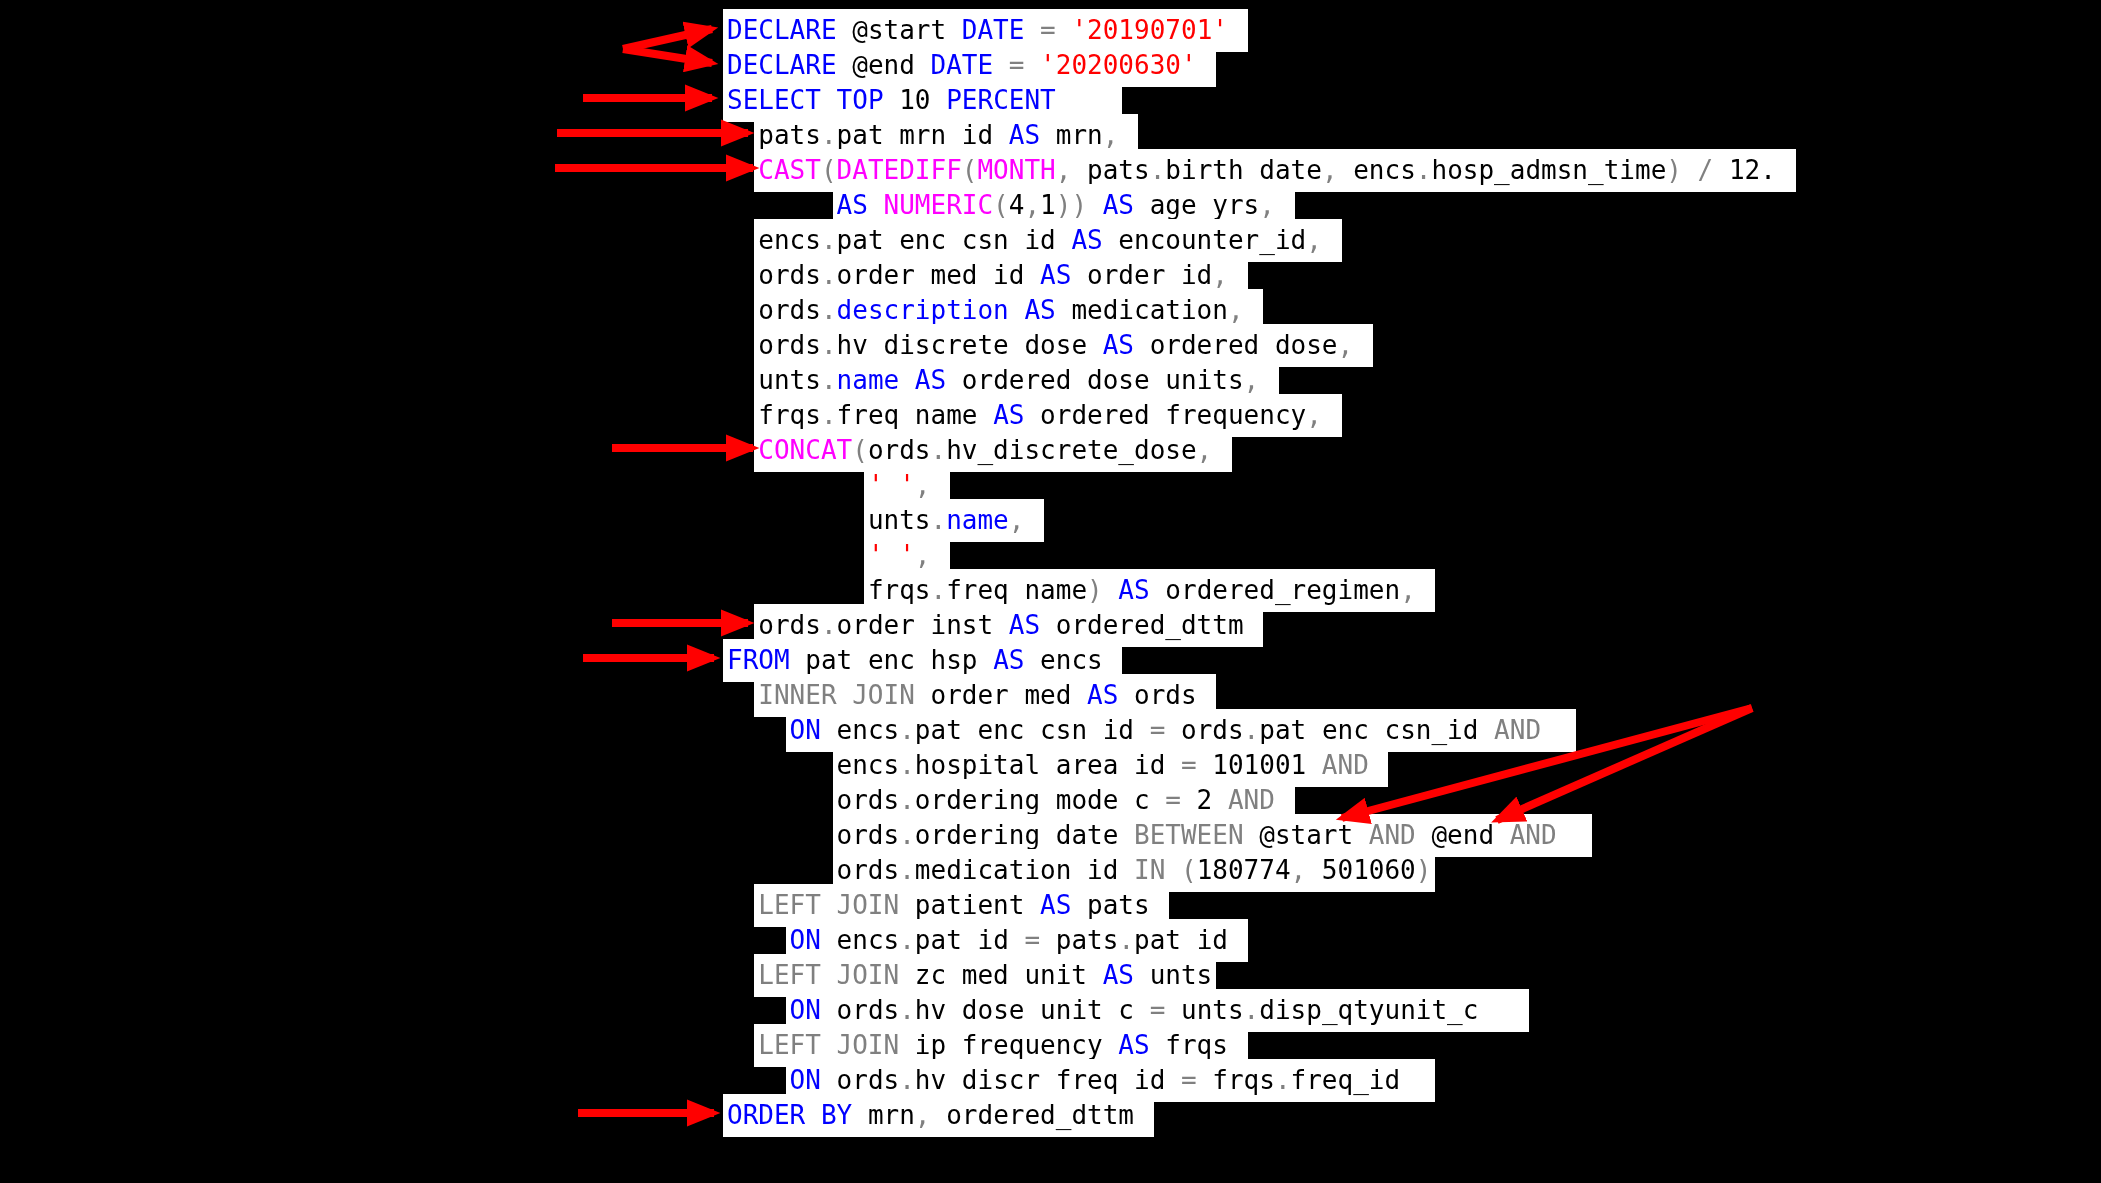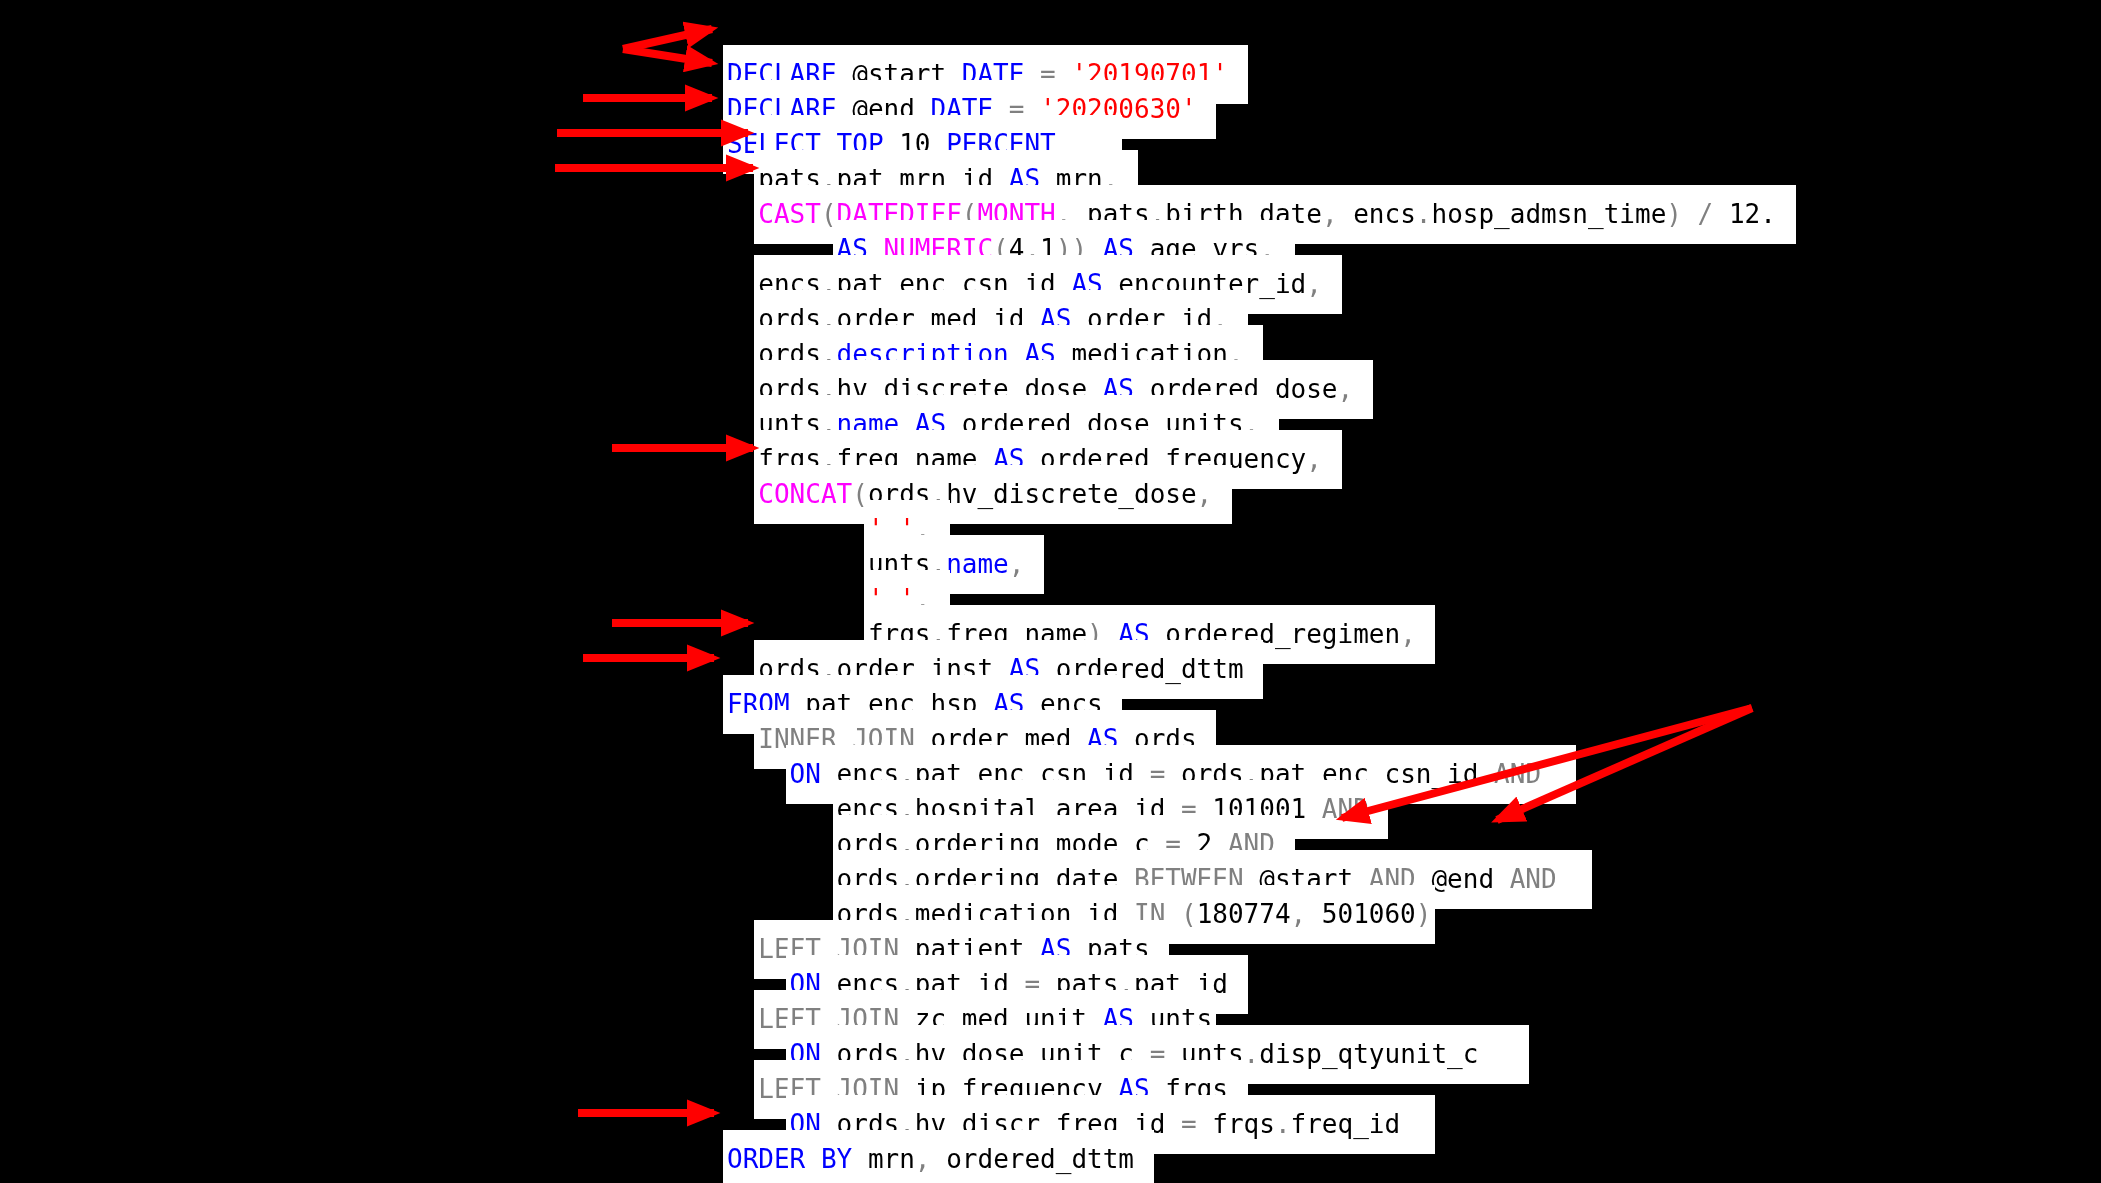--- a/index.html
+++ b/index.html
@@ -28,23 +28,22 @@
     white-space: pre;
   }
   .code-line {
     height: 35px;
   }
   .hl {
     display: inline-block;
     height: 35px;
     line-height: 35px;
     background: var(--hl, #ffffff);
-    padding: 12px 4px;
+    padding: 4px 4px;
     vertical-align: top;
-    margin-top: 36px;
   }
   .tok-p { color: var(--c-plain, #000000); }
   .tok-k { color: var(--c-keyword, #0000ff); }
   .tok-f { color: var(--c-function, #ff00ff); }
   .tok-s { color: var(--c-string, #ff0000); }
   .tok-o { color: var(--c-operator, #808080); }
   #arrows {
     position: absolute;
     left: 0;
     top: 0;

